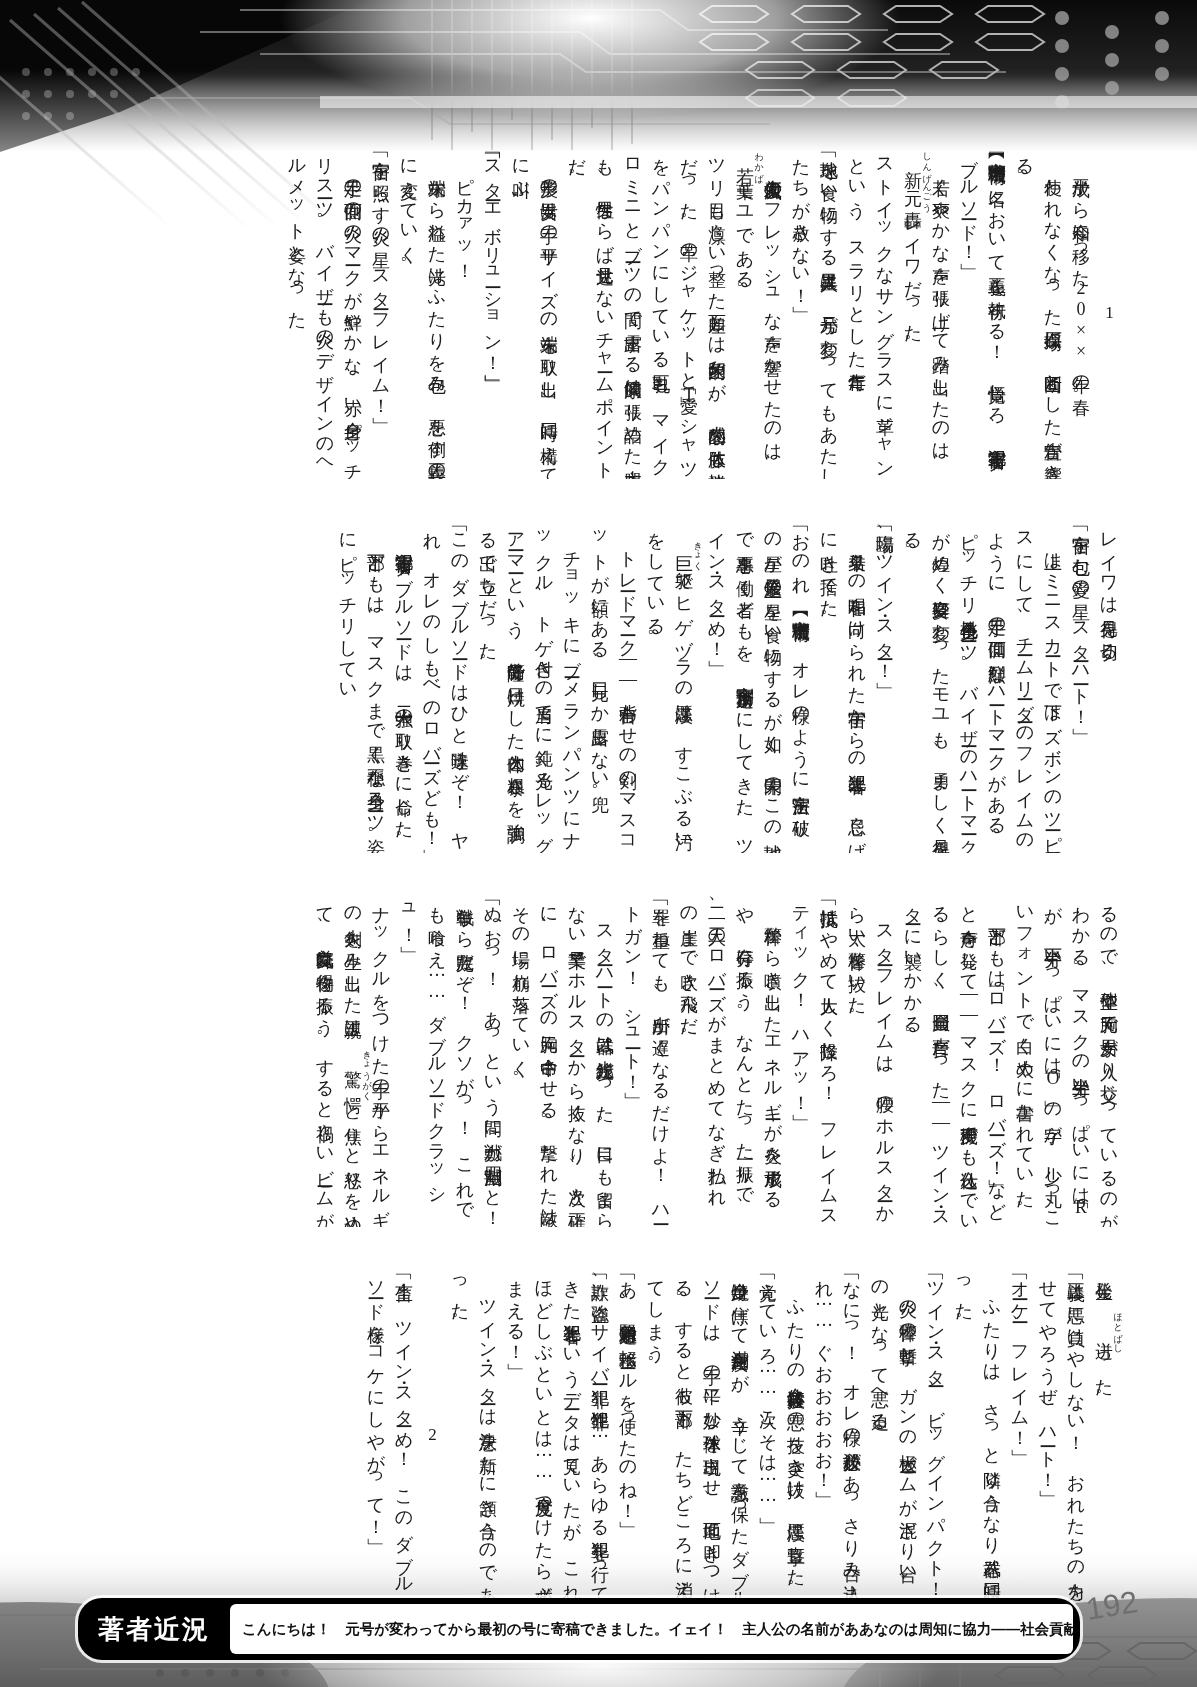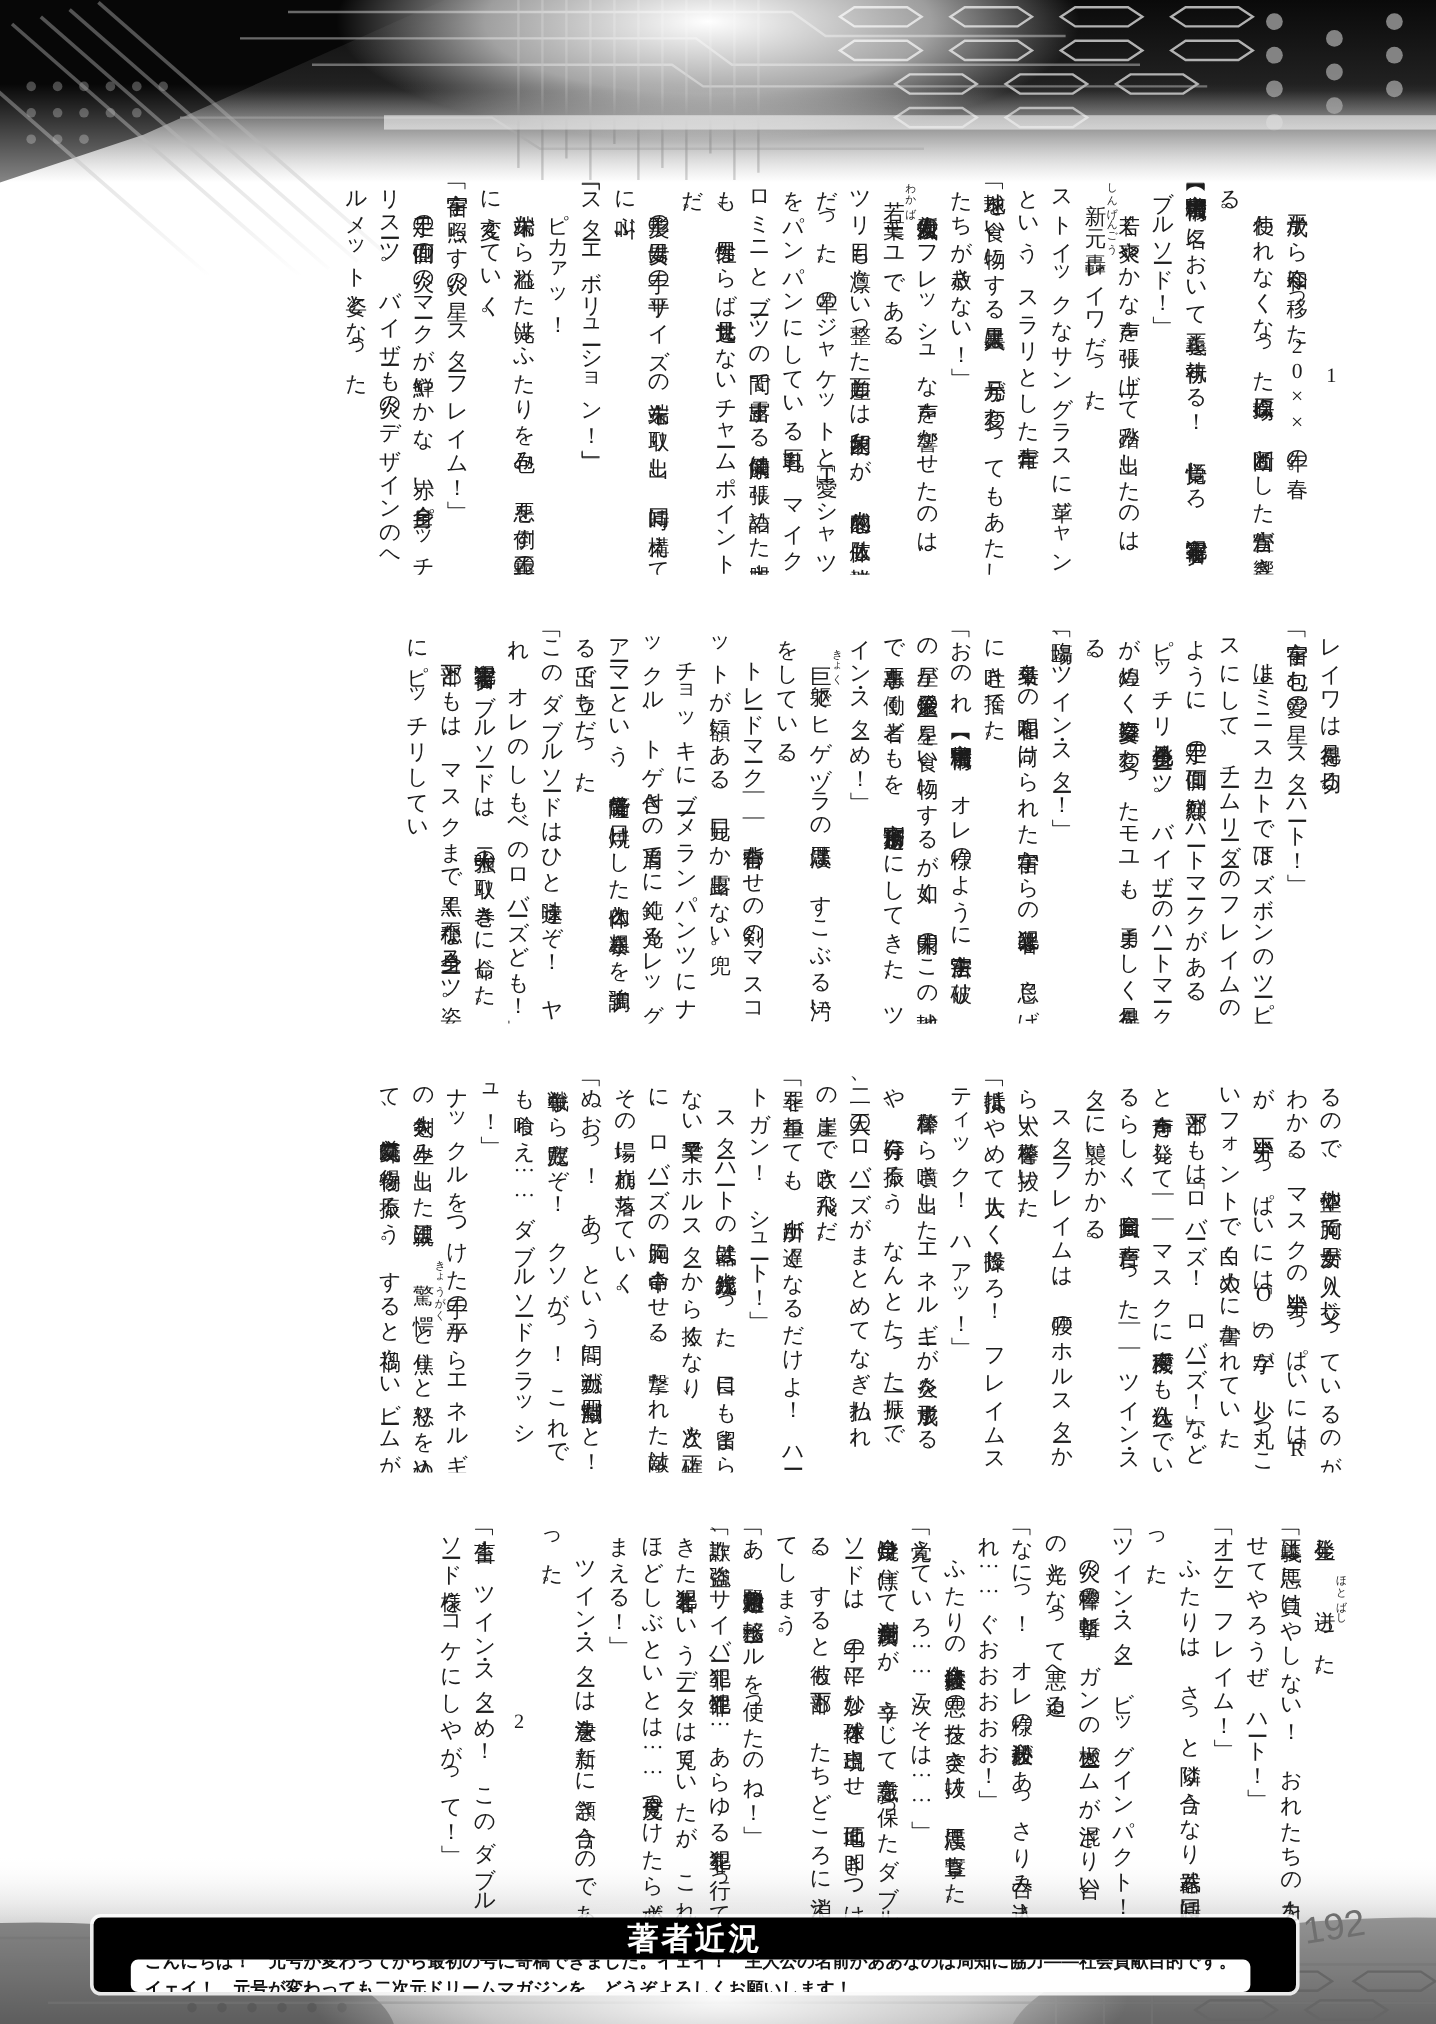--- a/index.html
+++ b/index.html
@@ -21,23 +21,23 @@
   .row-1{top:146px;}
   .row-2{top:520px;}
   .row-3{top:894px;}
   .row-4{top:1268px;}
   .para{margin:0;padding:0;}
   .para.chapter{text-align:center;font-size:17px;}
   ruby rt{font-size:9px;letter-spacing:0;color:#1c1c1c;}
   
   .author-bar{
     position:absolute;left:78px;top:1598px;width:1002px;height:62px;
-    background:#000;border-radius:6px;display:flex;align-items:center;
+    background:#000;border-radius:24px;display:flex;align-items:center;
     box-shadow:0 0 0 3px rgba(255,255,255,0.85);
-    z-index:6;font-family:"Liberation Sans","DejaVu Sans",sans-serif;flex-direction:column;
+    z-index:6;font-family:"Liberation Sans","DejaVu Sans",sans-serif;
   }
   .author-label{
     width:152px;text-align:center;color:#fff;font-size:26px;font-weight:bold;
     letter-spacing:2px;flex:none;
   }
   .author-box{
     flex:1;margin-right:7px;background:#fff;border-radius:6px;
     height:50px;display:flex;flex-direction:column;justify-content:center;
     padding:0 12px;overflow:hidden;
   }
@@ -249,15 +249,14 @@
       <p class="para">「畜生！　ツイン・スターめ！　このダブルソード様をコケにしやがって！」</p>
     </section>
 </main>
 
 <div class="page-number">192</div>
 
 <footer class="author-bar">
   <span class="author-label">著者近況</span>
   <div class="author-box">
     <p>こんにちは！　元号が変わってから最初の号に寄稿できました。イェイ！　主人公の名前がああなのは周知に協力——社会貢献目的です。</p>
-    <p>イェイ！　元号が変わっても二次元ドリームマガジンを、どうぞよろしくお願いします！</p>
   </div>
 </footer>
 
 </body></html>

